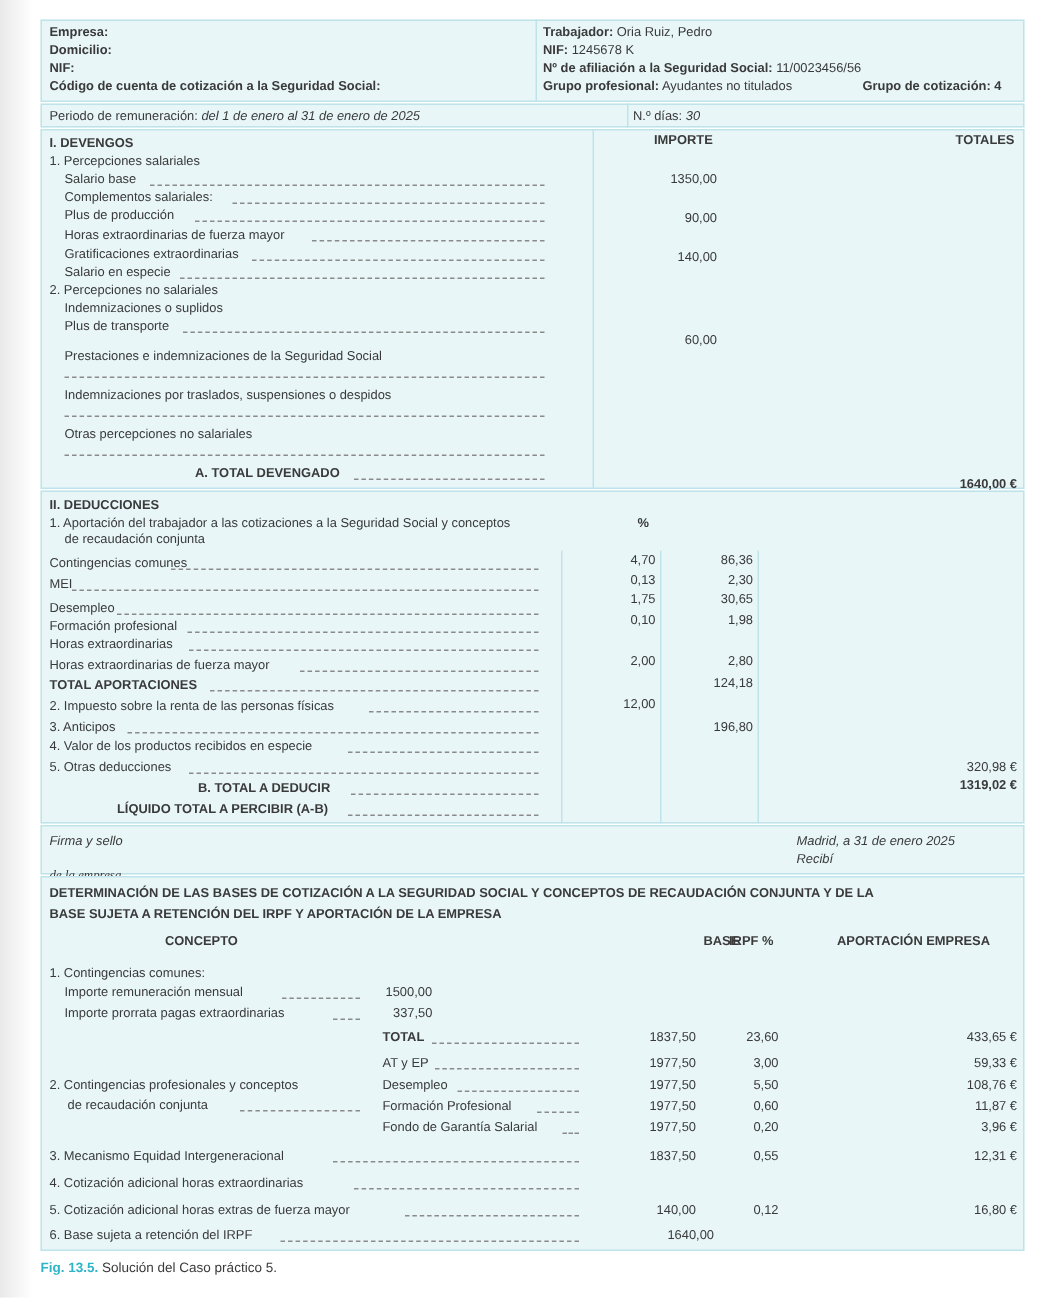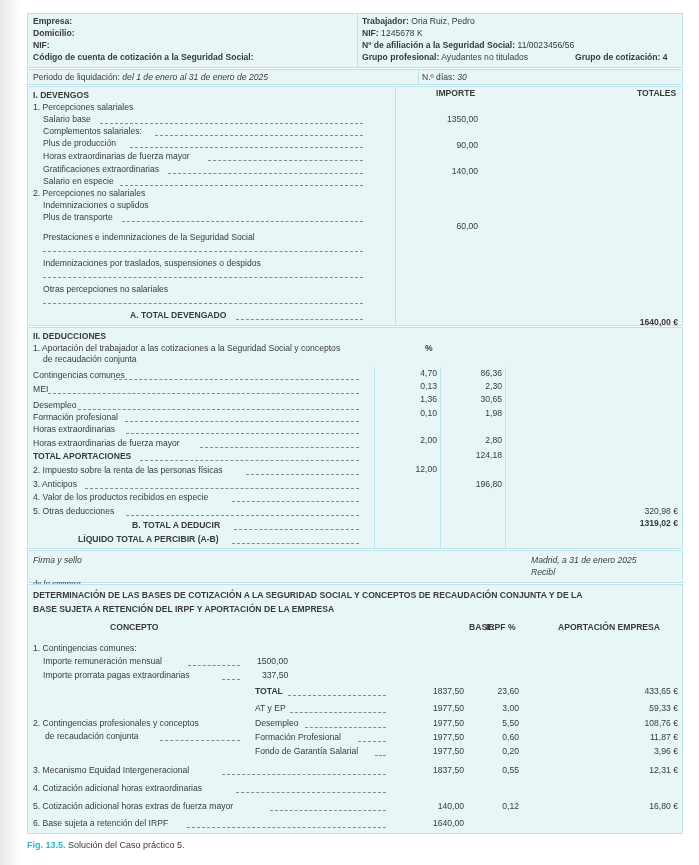--- a/index.html
+++ b/index.html
@@ -46,21 +46,21 @@
   <span>Ayudantes no titulados</span>
 </div>
 <div class="abs b" style="left:575px;top:52px;">
   <span>Grupo de cotización:</span>
   <span>4</span>
 </div>
 
 <div class="box" style="left:27px;top:69px;width:656px;height:16px;"></div>
 <div class="vline" style="left:418px;top:69px;height:16px;"></div>
 <div class="abs" style="left:33px;top:72px;">
-  <span>Periodo de liquidación:</span>
+  <span>Periodo de remuneración:</span>
   <span class="i">del 1 de enero al 31 de enero de 2025</span>
 </div>
 <div class="abs" style="left:422px;top:72px;">
   <span>N.º días:</span>
   <span class="i">30</span>
 </div>
 
 <div class="box" style="left:27px;top:86px;width:656px;height:240px;"></div>
 <div class="vline" style="left:395px;top:86px;height:240px;"></div>
 <div class="abs b" style="left:33px;top:90px;">I. DEVENGOS</div>
@@ -120,21 +120,21 @@
 <div class="abs r" style="left:400px;top:368px;width:37px;">4,70</div>
 <div class="abs r" style="left:455px;top:368px;width:47px;">86,36</div>
 
 <div class="abs" style="left:33px;top:384px;">MEI</div>
 <div class="dots" style="left:48px;top:393px;width:311px;"></div>
 <div class="abs r" style="left:400px;top:381px;width:37px;">0,13</div>
 <div class="abs r" style="left:455px;top:381px;width:47px;">2,30</div>
 
 <div class="abs" style="left:33px;top:400px;">Desempleo</div>
 <div class="dots" style="left:78px;top:409px;width:281px;"></div>
-<div class="abs r" style="left:400px;top:394px;width:37px;">1,36</div>
+<div class="abs r" style="left:400px;top:394px;width:37px;">1,75</div>
 <div class="abs r" style="left:455px;top:394px;width:47px;">30,65</div>
 
 <div class="abs" style="left:33px;top:412px;">Formación profesional</div>
 <div class="dots" style="left:125px;top:421px;width:234px;"></div>
 <div class="abs r" style="left:400px;top:408px;width:37px;">0,10</div>
 <div class="abs r" style="left:455px;top:408px;width:47px;">1,98</div>
 
 <div class="abs" style="left:33px;top:424px;">Horas extraordinarias</div>
 <div class="dots" style="left:126px;top:433px;width:233px;"></div>
 
@@ -233,18 +233,18 @@
 <div class="dots" style="left:236px;top:792px;width:150px;"></div>
 
 <div class="abs" style="left:33px;top:801px;">5. Cotización adicional horas extras de fuerza mayor</div>
 <div class="dots" style="left:270px;top:810px;width:116px;"></div>
 <div class="abs r" style="left:420px;top:801px;width:44px;">140,00</div>
 <div class="abs r" style="left:484px;top:801px;width:35px;">0,12</div>
 <div class="abs r" style="left:600px;top:801px;width:78px;">16,80 €</div>
 
 <div class="abs" style="left:33px;top:818px;">6. Base sujeta a retención del IRPF</div>
 <div class="dots" style="left:187px;top:827px;width:199px;"></div>
-<div class="abs r" style="left:420px;top:818px;width:44px;">1640,00</div>
+<div class="abs r" style="left:432px;top:818px;width:44px;">1640,00</div>
 
 <div class="caption">
   <span class="fig">Fig. 13.5.</span>
   <span>Solución del Caso práctico 5.</span>
 </div>
 
 </body></html>

